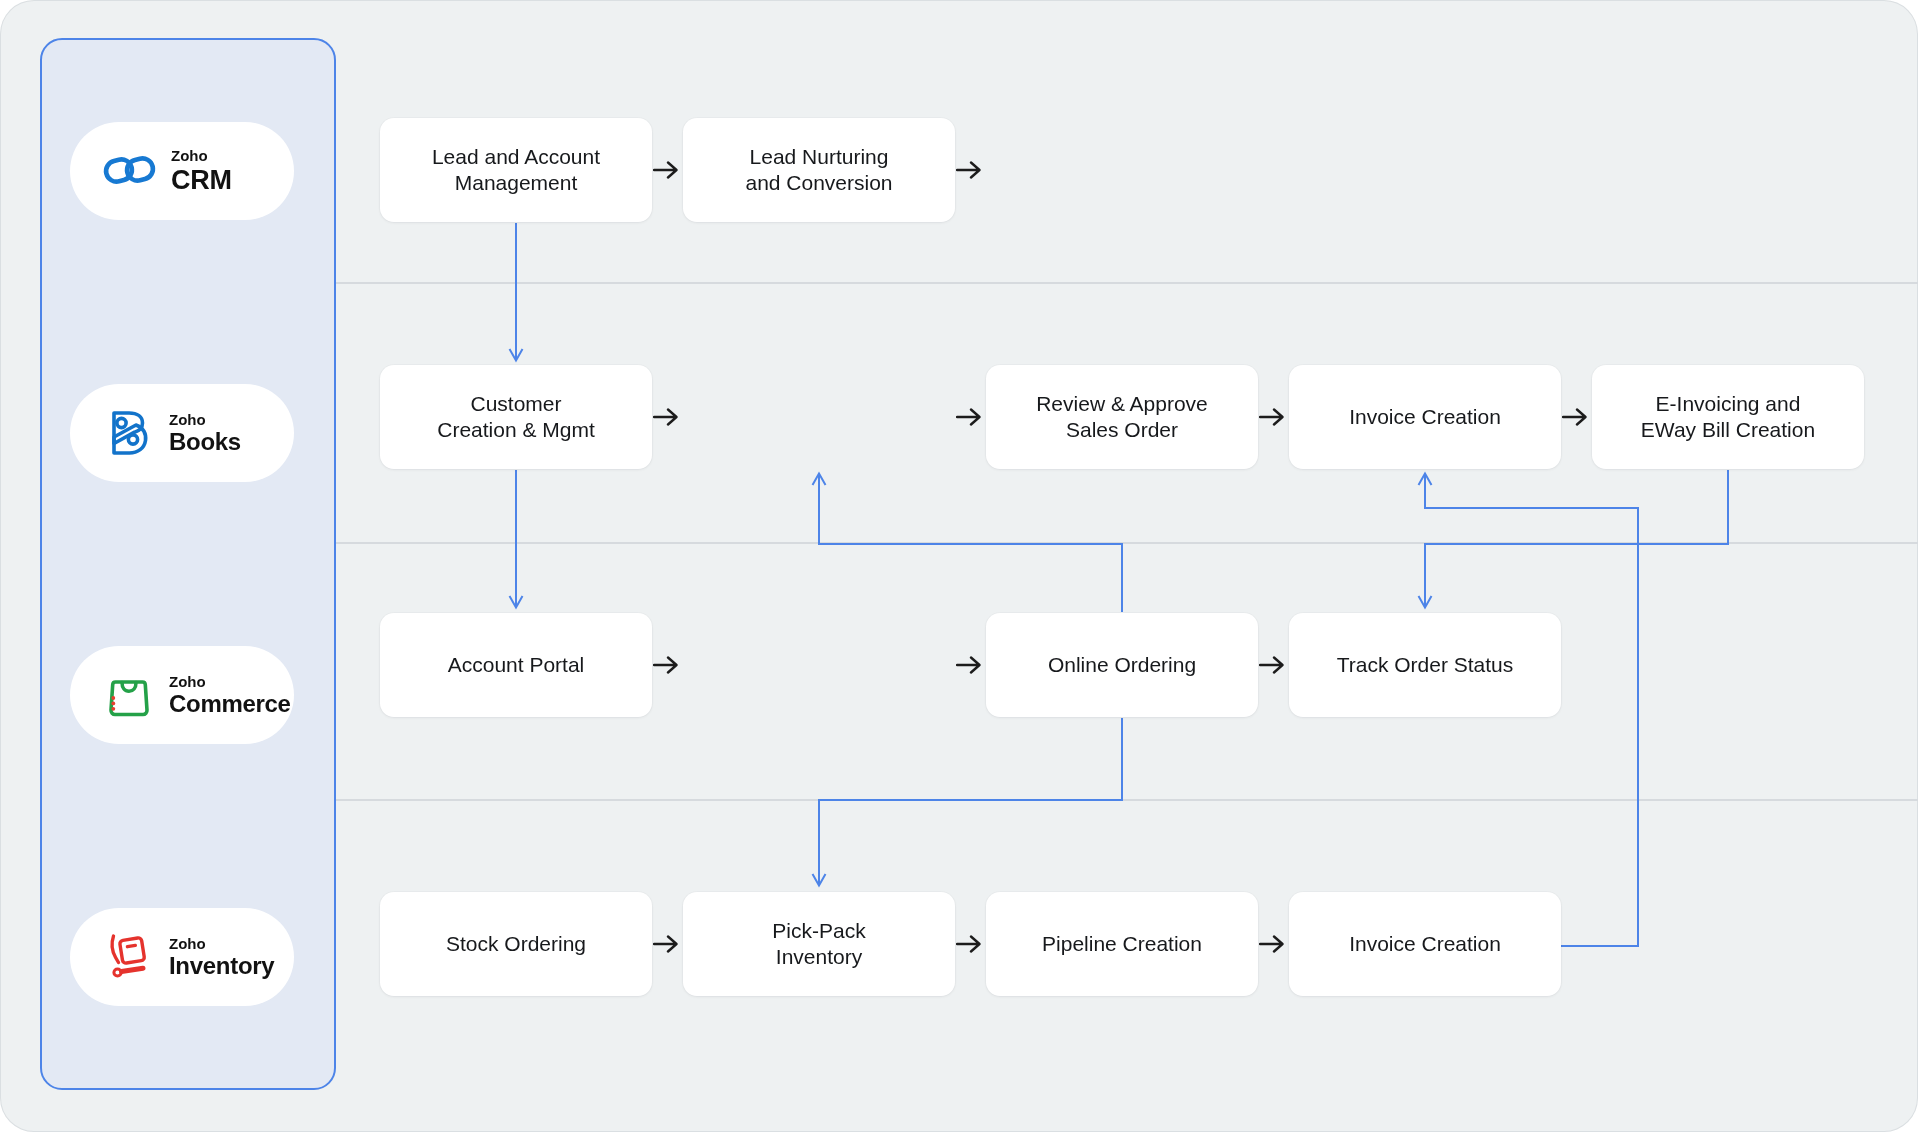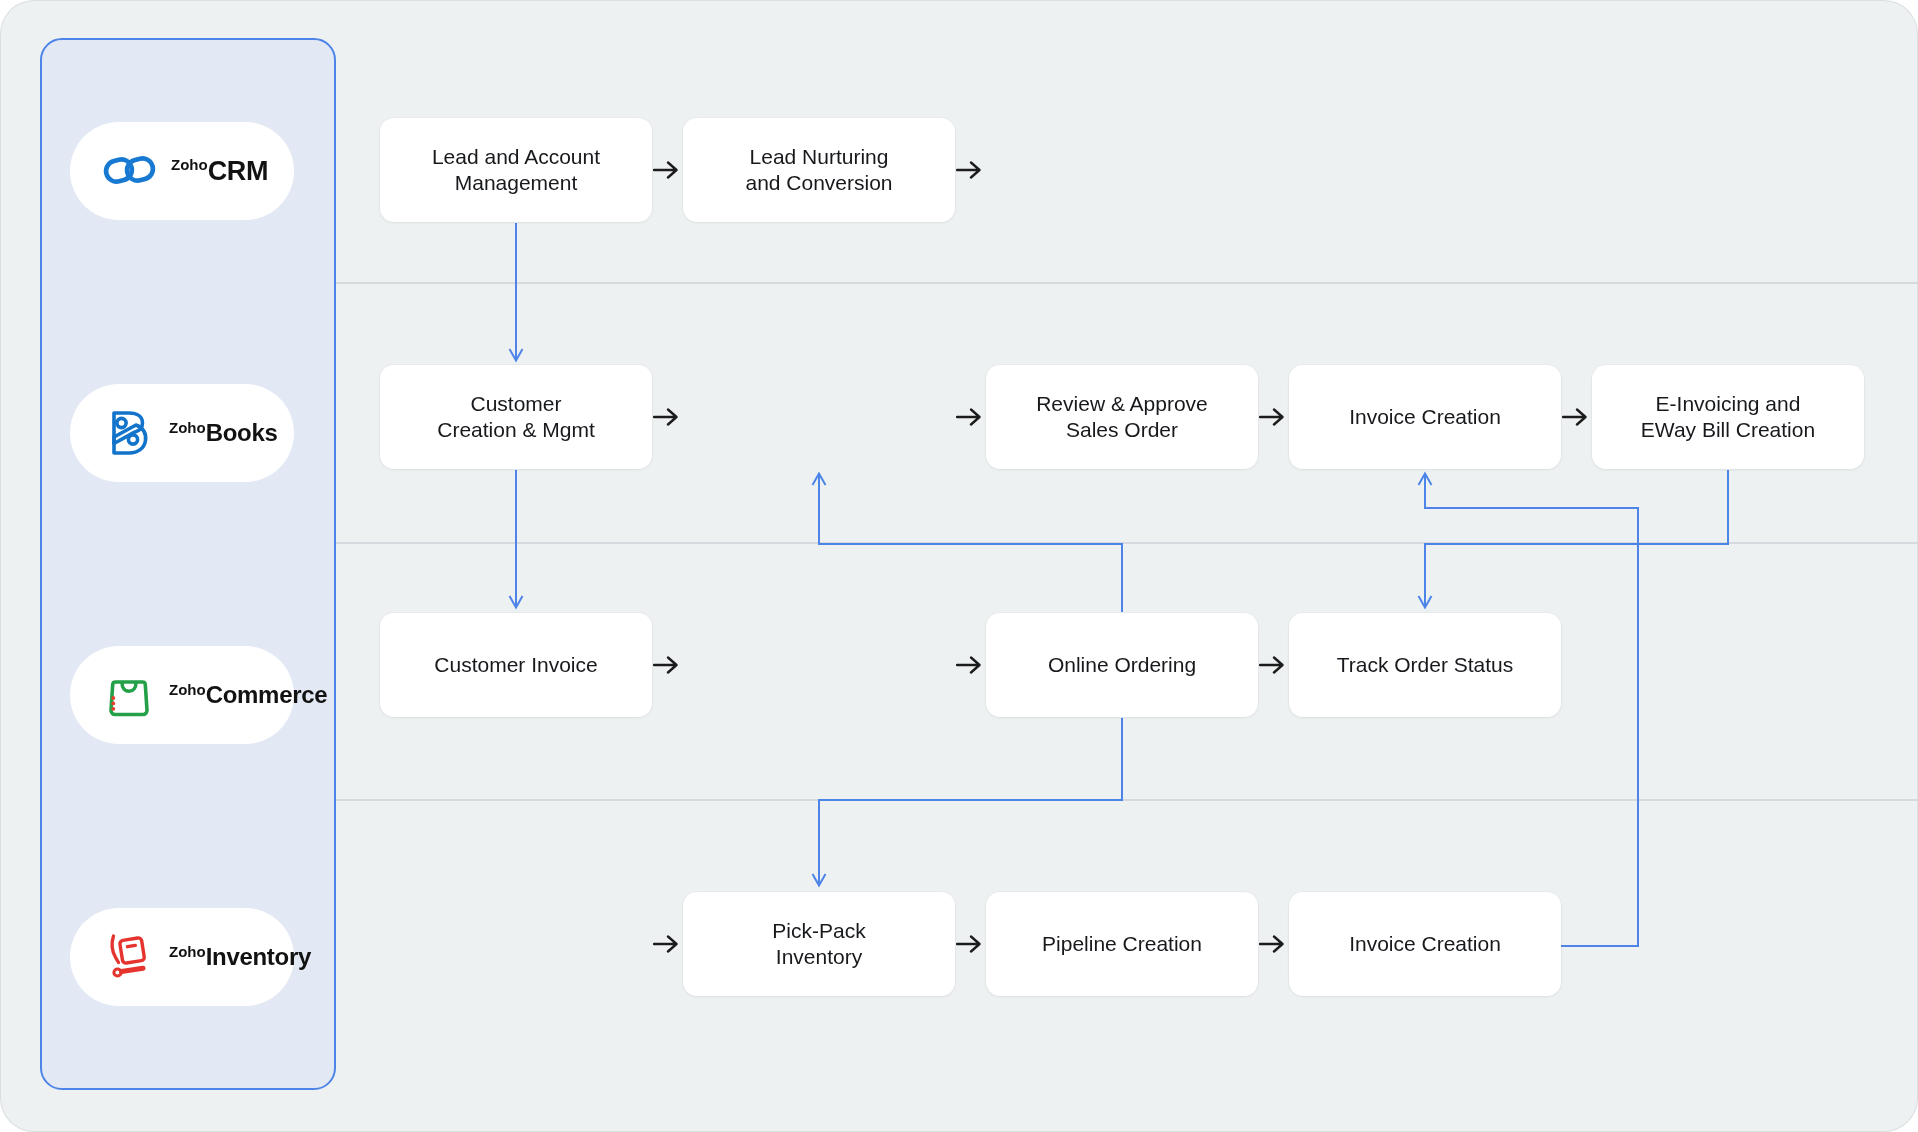--- a/index.html
+++ b/index.html
@@ -8,21 +8,21 @@
   
   .lane-divider{position:absolute;left:40px;right:0;height:2px;background:#d6dade;}
   
   .sidebar{position:absolute;left:40px;top:38px;width:296px;height:1052px;background:#e3e9f4;
            border:2px solid #4d84e8;border-radius:22px;box-sizing:border-box;display:flex;
            flex-direction:column;}
   .sidebar-lane{flex:1;display:flex;align-items:center;}
   .pill{margin-left:28px;width:224px;height:98px;background:#ffffff;border-radius:49px;
         display:flex;align-items:center;padding-left:32px;box-sizing:border-box;gap:13px;}
   .pill svg{flex:0 0 auto;}
-  .pill-text{display:flex;flex-direction:row;line-height:1.05;color:#121212;}
+  .pill-text{display:flex;flex-direction:column;line-height:1.05;color:#121212;}
   .brand{font-size:15px;font-weight:600;margin-bottom:2px;}
   .pname{font-size:24px;font-weight:700;letter-spacing:-0.3px;}
   .sidebar-lane:nth-child(1) .pname{font-size:27px;}
   
   .connectors{position:absolute;left:0;top:0;}
   .connectors path{stroke:#4d84e8;stroke-width:2;fill:none;}
   
   .box{position:absolute;width:272px;height:104px;background:#ffffff;border-radius:14px;
        box-shadow:0 1px 3px rgba(16,24,40,.06),0 0 0 1px rgba(16,24,40,.02);
        display:flex;align-items:center;justify-content:center;text-align:center;
@@ -150,24 +150,25 @@
 and Conversion</div>
 
   <div class="box" style="left:380px;top:365px">Customer
 Creation &amp; Mgmt</div>
   <div class="box" style="left:986px;top:365px">Review &amp; Approve
 Sales Order</div>
   <div class="box" style="left:1289px;top:365px">Invoice Creation</div>
   <div class="box" style="left:1592px;top:365px">E-Invoicing and
 EWay Bill Creation</div>
 
-  <div class="box" style="left:380px;top:613px">Customer Invoice</div>
+  <div class="box" style="left:380px;top:613px">Account Portal</div>
   <div class="box" style="left:986px;top:613px">Online Ordering</div>
   <div class="box" style="left:1289px;top:613px">Track Order Status</div>
 
+  <div class="box" style="left:380px;top:892px">Stock Ordering</div>
   <div class="box" style="left:683px;top:892px">Pick-Pack
 Inventory</div>
   <div class="box" style="left:986px;top:892px">Pipeline Creation</div>
   <div class="box" style="left:1289px;top:892px">Invoice Creation</div>
 
   <svg class="flow-arrow" style="left:653px;top:159px" viewBox="0 0 30 22">
       <path d="M1 11 H22 M15 3.5 L23.5 11 L15 18.5"></path>
     </svg>
   <svg class="flow-arrow" style="left:956px;top:159px" viewBox="0 0 30 22">
       <path d="M1 11 H22 M15 3.5 L23.5 11 L15 18.5"></path>

